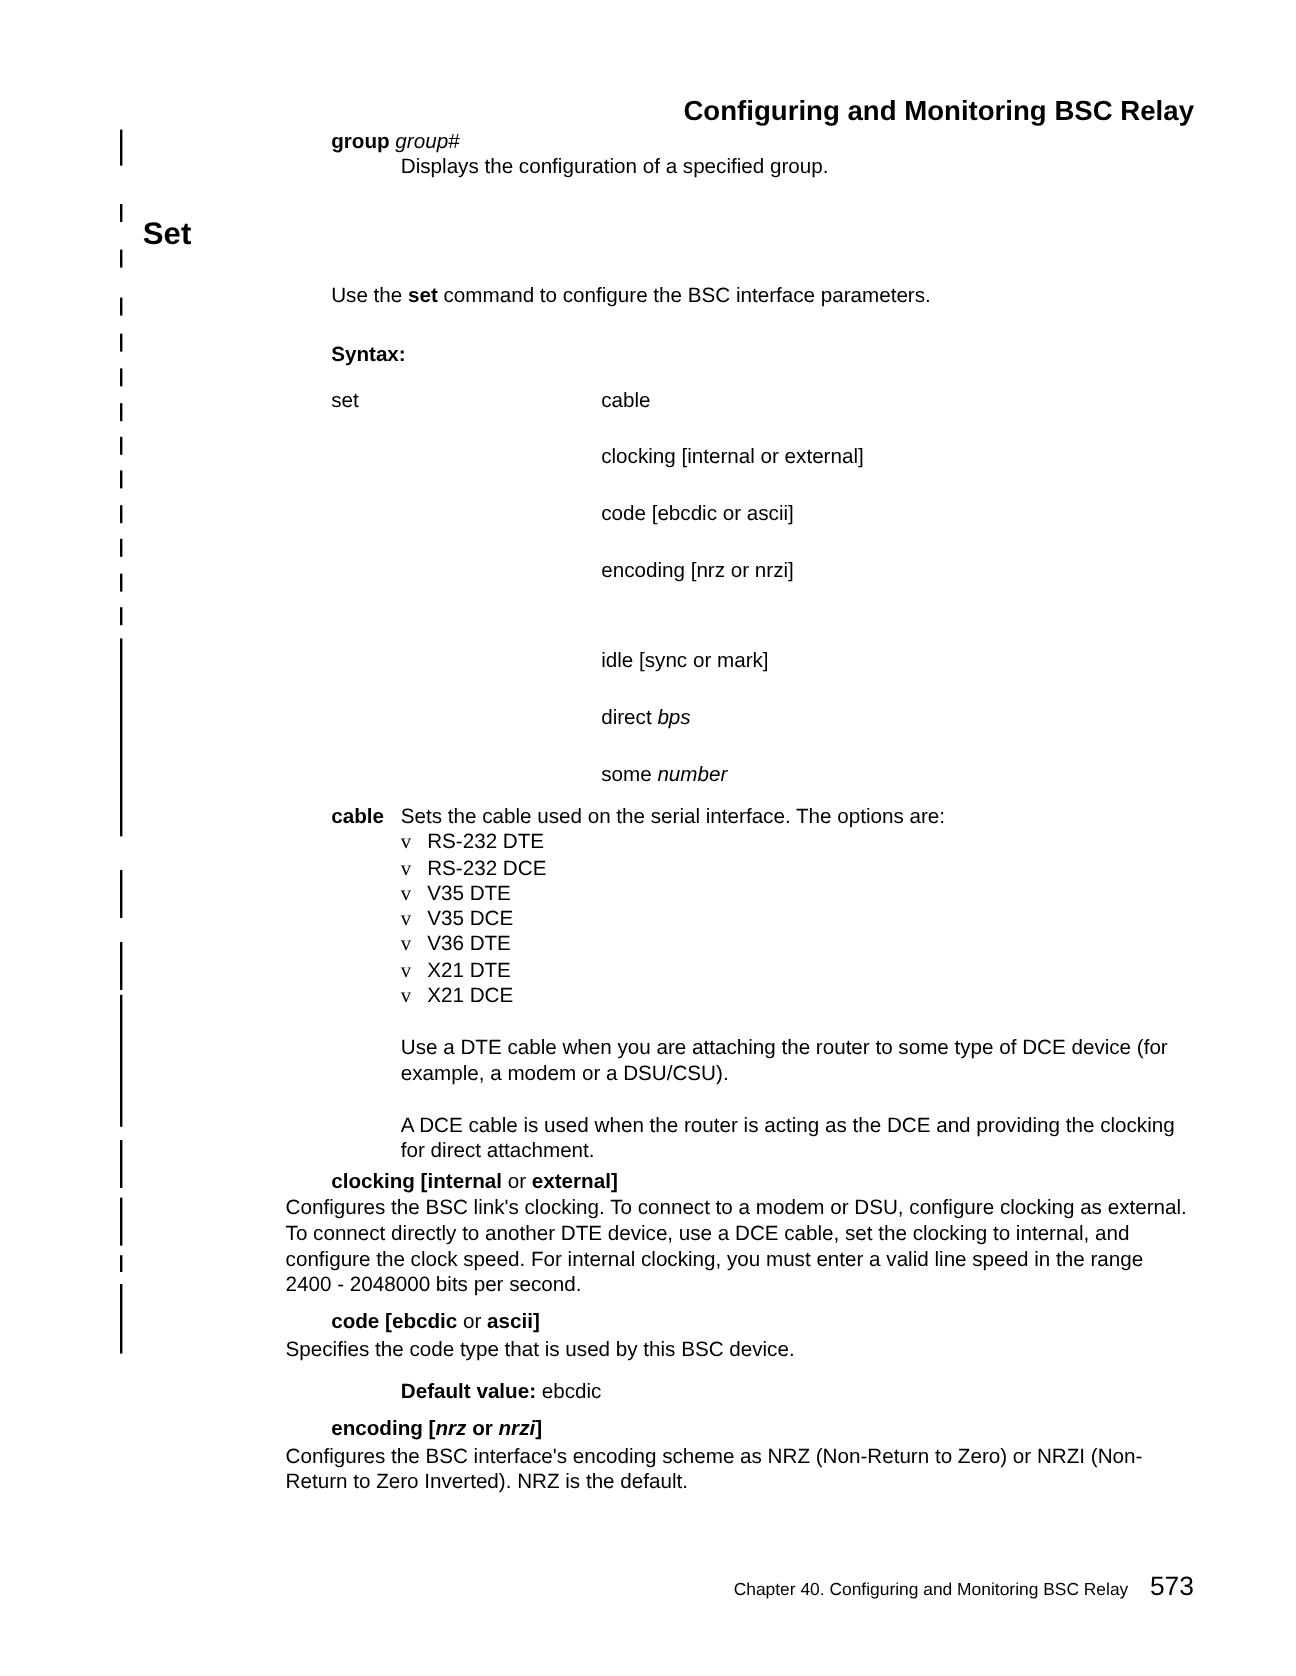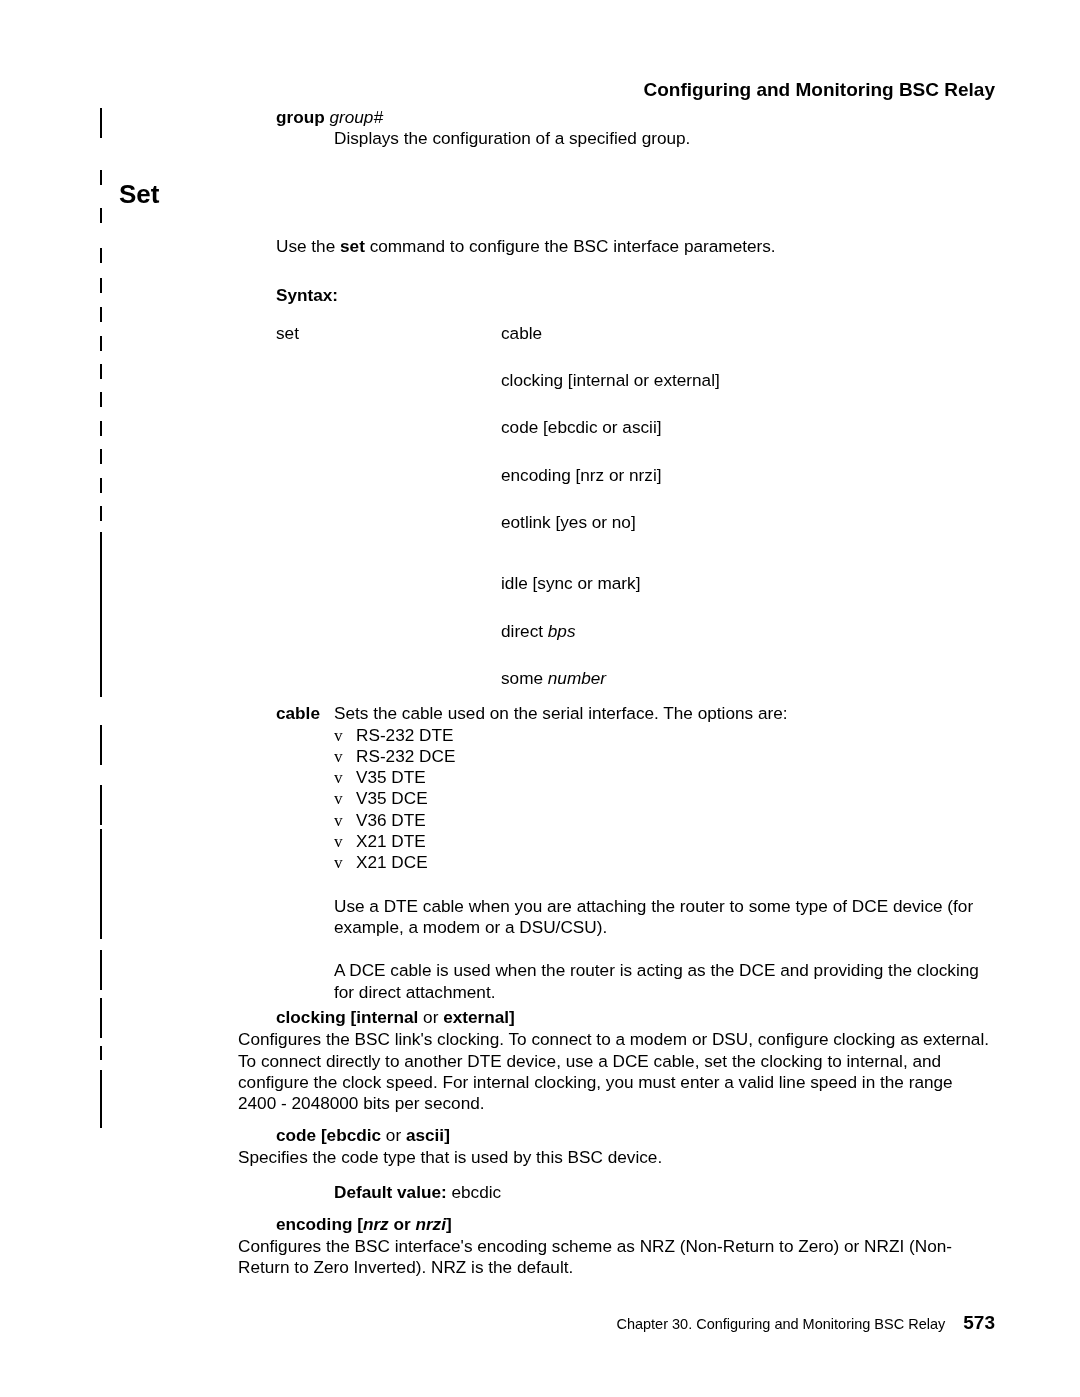--- a/index.html
+++ b/index.html
@@ -22,21 +22,21 @@
     left: 100px;
     top: 108px;
     bottom: 120px;
     width: 8px;
   }
   .header {
     position: absolute;
     right: 85px;
     top: 78px;
     font-weight: bold;
-    font-size: 19px;
+    font-size: 23px;
   }
   .body {
     position: absolute;
     left: 119px;
     right: 85px;
     top: 107px;
   }
   .indent-term {
     margin-left: 157px;
   }
@@ -120,22 +120,22 @@
     margin-left: 215px;
     margin-top: 14px;
   }
   .footer {
     position: absolute;
     right: 85px;
     bottom: 62px;
     font-size: 14.5px;
   }
   .footer .pagenum {
-    font-weight: bold;
-    font-size: 19px;
+    font-weight: normal;
+    font-size: 22px;
     margin-left: 14px;
   }
   
   .cb { position:absolute; left:0; width:2px; background:#000; }
 </style>
 </head>
 <body>
 
 <div class="page">
 
@@ -197,21 +197,20 @@
     <div class="syntax-row">
         <div class="syntax-cmd"></div>
         <div class="syntax-opt row-spacing">code [ebcdic or ascii]</div>
       </div>
     <div class="syntax-row">
         <div class="syntax-cmd"></div>
         <div class="syntax-opt row-spacing">encoding [nrz or nrzi]</div>
       </div>
     <div class="syntax-row">
         <div class="syntax-cmd"></div>
-        <div class="syntax-opt row-spacing">eotlink [yes or no]</div>
       </div>
     <div class="syntax-row">
         <div class="syntax-cmd"></div>
       </div>
     <div class="syntax-row">
         <div class="syntax-cmd"></div>
         <div class="syntax-opt row-spacing">idle [sync or mark]</div>
       </div>
     <div class="syntax-row">
         <div class="syntax-cmd"></div>
@@ -254,17 +253,17 @@
     </div>
 
     <div class="dt-block" style="margin-top:10px;">
       <span class="bold">encoding [</span><span class="italic bold">nrz</span><span class="bold"> or </span><span class="italic bold">nrzi</span><span class="bold">]</span>
     </div>
     <div class="dd-block">Configures the BSC interface's encoding scheme as NRZ (Non-Return to Zero) or NRZI (Non-Return to Zero Inverted). NRZ is the default.</div>
 
   </div>
 
   <div class="footer">
-    <span>Chapter 30. Configuring and Monitoring BSC Relay</span>
+    <span>Chapter 40. Configuring and Monitoring BSC Relay</span>
     <span class="pagenum">573</span>
   </div>
 
 </div>
 
 </body></html>

